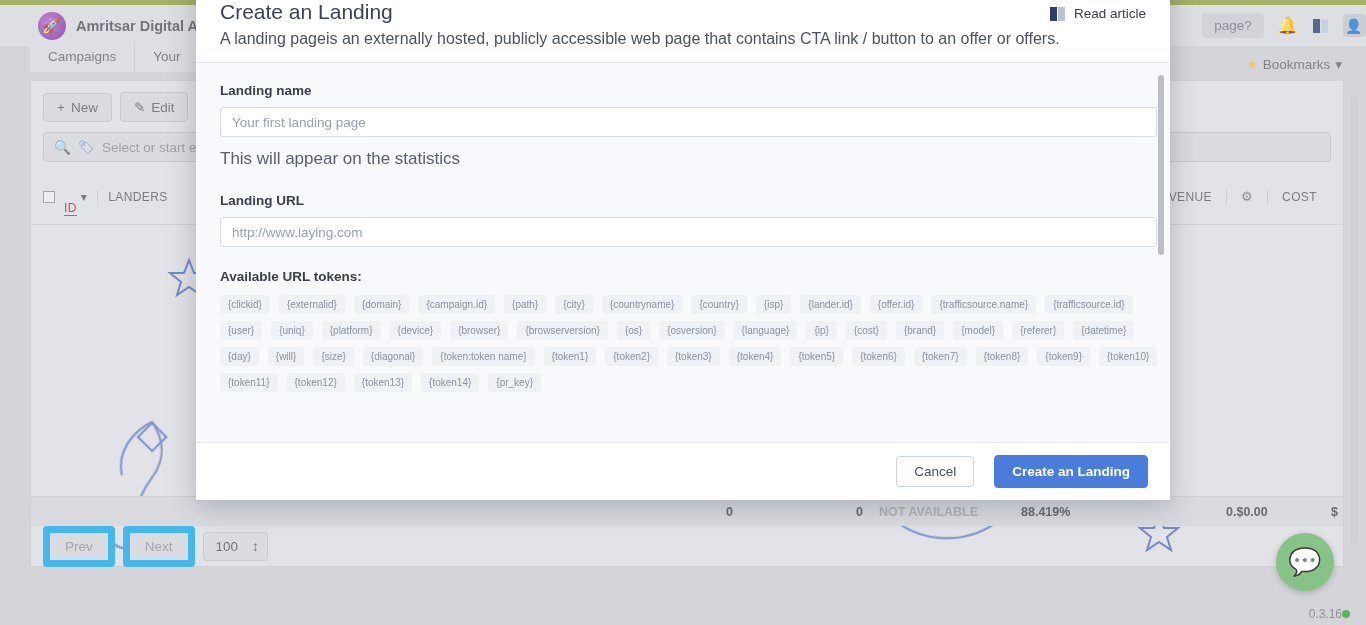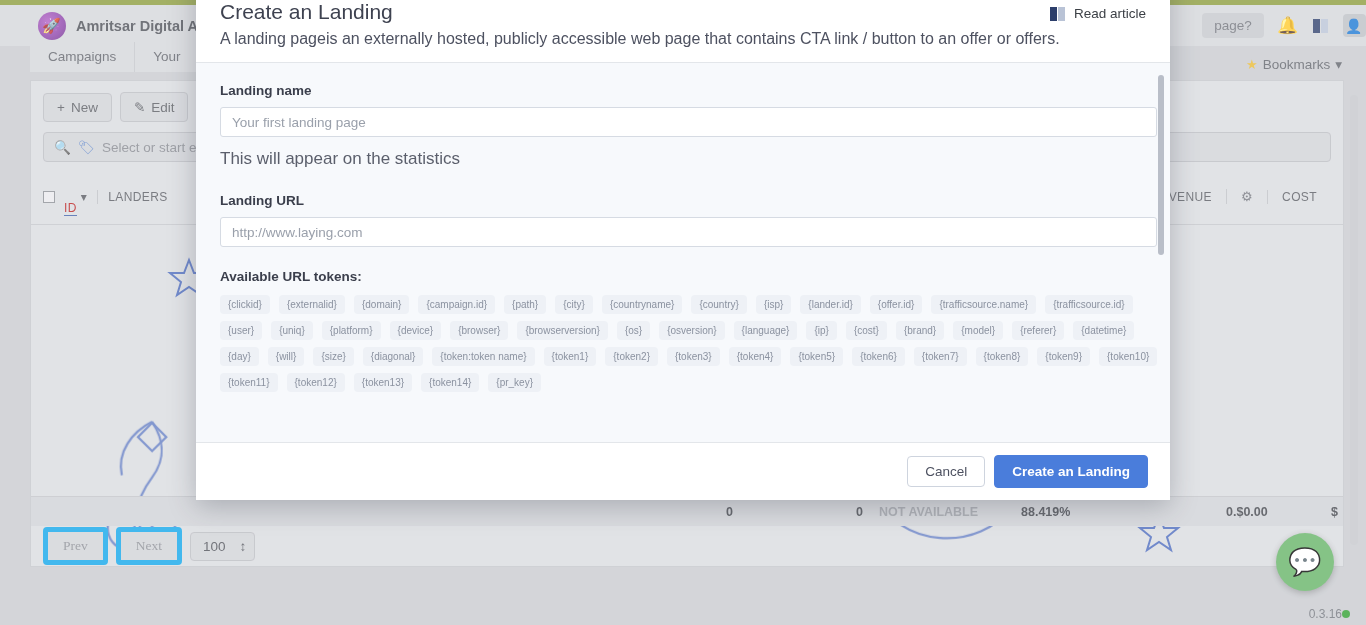--- a/index.html
+++ b/index.html
@@ -119,22 +119,22 @@
     height: 30px; background: #cfd1d6;
     border-top: 1px solid #c0c2c7;
     display: flex; align-items: center;
     font-size: 12.5px; font-weight: bold; color: #3e4148;
   }
   .pager {
     position: absolute; left: 0; right: 0; bottom: 0; height: 40px;
     display: flex; align-items: center; gap: 8px; padding-left: 12px;
   }
   .pg-btn {
-    background: #d0d2d7; border: 5px solid #0ea5e9; border-radius: 4px;
-    font-size: 13.5px; color: #8a8d94; padding: 6px 15px; font-family: Liberation Serif, serif;
+    background: #d0d2d7; border: 7px solid #0ea5e9; border-radius: 4px;
+    font-size: 13.5px; color: #8a8d94; padding: 6px 15px;
   }
   .pg-select {
     background: #d0d2d7; border: 1px solid #b9bbc1; border-radius: 4px;
     font-size: 13.5px; color: #4b4e55; padding: 6px 8px 6px 12px;
     display: flex; align-items: center; gap: 14px;
   }
   .version {
     position: absolute; right: 16px; bottom: 4px;
     font-size: 12px; color: #6f727a;
     display: flex; align-items: center; 
@@ -214,21 +214,21 @@
     font-size: 10px; padding: 4px 8px; white-space: nowrap;
   }
   .modal-scrollbar {
     position: absolute; right: 6px; top: 12px; width: 6px; height: 180px;
     background: #b9bec8; border-radius: 3px;
   }
   .modal-foot {
     height: 58px; background: #fff;
     border-top: 1px solid #e3e6ea;
     display: flex; align-items: center; justify-content: flex-end;
-    gap: 9px; padding-right: 22px;
+    gap: 20px; padding-right: 22px;
   }
   .btn-cancel {
     background: #fff; border: 1px solid #ced4de; border-radius: 4px;
     font-size: 13.5px; color: #4d5160; padding: 7px 17px;
   }
   .btn-primary {
     background: #4a7ddb; border: 1px solid #4a7ddb; border-radius: 4px;
     font-size: 13.5px; font-weight: bold; color: #fff; padding: 8px 17px;
   }
 </style>

